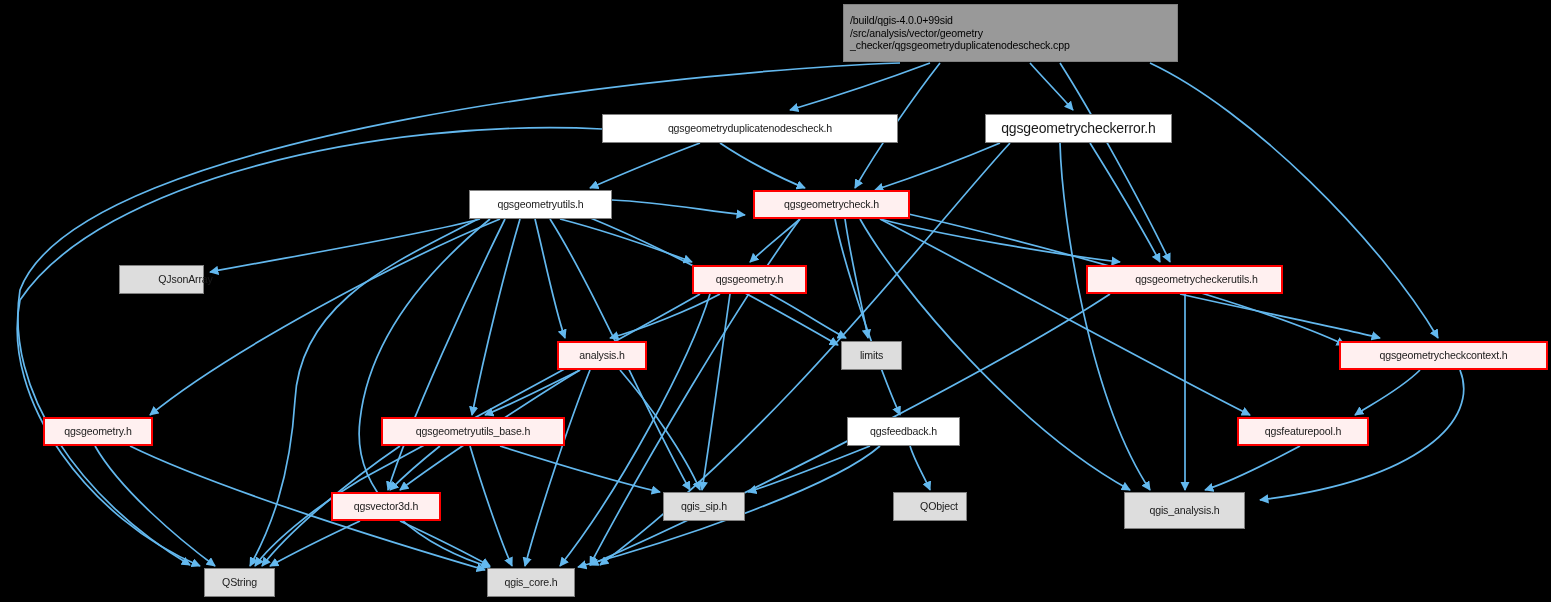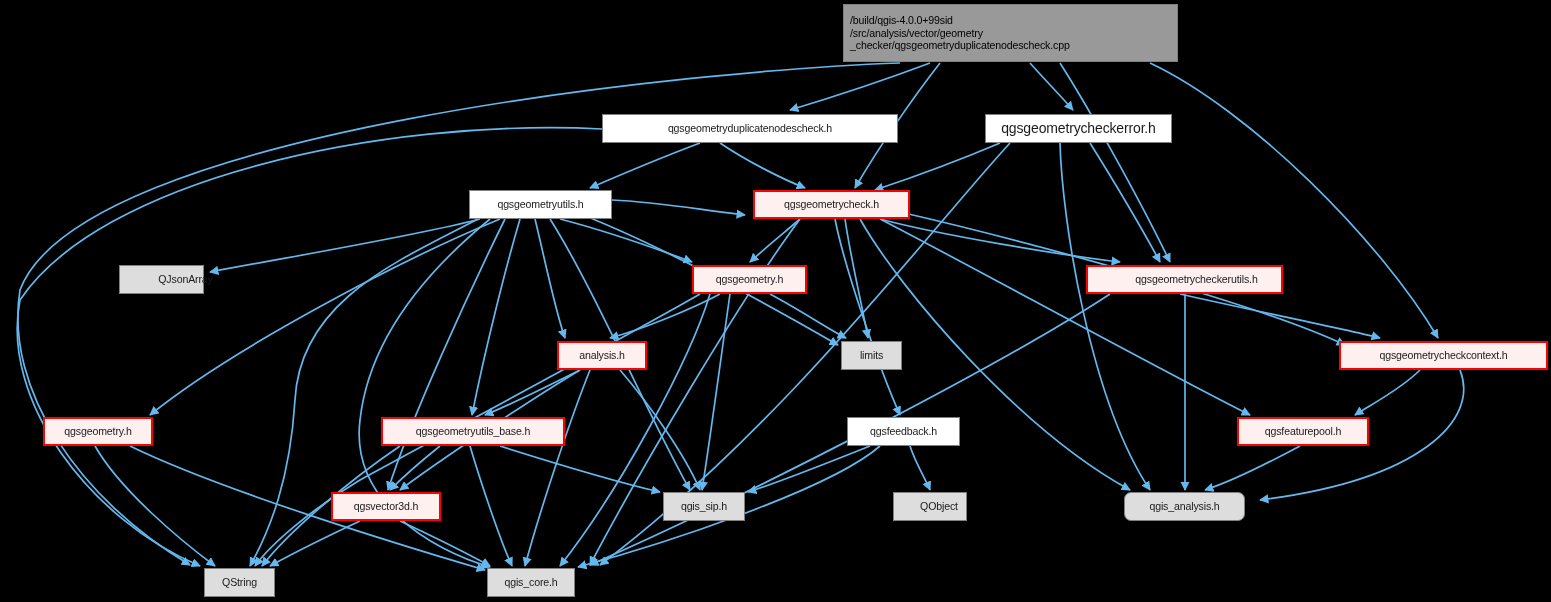--- a/index.html
+++ b/index.html
@@ -150,17 +150,17 @@
       <div class="node n-hl" style="left: 557px; top: 341px; width: 90px; height: 29px; font-size: 10.6px;"><span class="node-label">analysis.h</span></div>
       <div class="node n-sys" style="left: 841px; top: 341px; width: 61px; height: 29px; font-size: 10.6px;"><span class="node-label">limits</span></div>
       <div class="node n-hl" style="left: 1339px; top: 341px; width: 209px; height: 29px; font-size: 10.6px;"><span class="node-label">qgsgeometrycheckcontext.h</span></div>
       <div class="node n-hl" style="left: 43px; top: 417px; width: 110px; height: 29px; font-size: 10.6px;"><span class="node-label">qgsgeometry.h</span></div>
       <div class="node n-hl" style="left: 381px; top: 417px; width: 184px; height: 29px; font-size: 10.6px;"><span class="node-label">qgsgeometryutils_base.h</span></div>
       <div class="node n-plain" style="left: 847px; top: 417px; width: 113px; height: 29px; font-size: 10.6px;"><span class="node-label">qgsfeedback.h</span></div>
       <div class="node n-hl" style="left: 1237px; top: 417px; width: 132px; height: 29px; font-size: 10.6px;"><span class="node-label">qgsfeaturepool.h</span></div>
       <div class="node n-hl" style="left: 331px; top: 492px; width: 110px; height: 29px; font-size: 10.6px;"><span class="node-label">qgsvector3d.h</span></div>
       <div class="node n-sys" style="left: 663px; top: 492px; width: 82px; height: 29px; font-size: 10.6px;"><span class="node-label">qgis_sip.h</span></div>
       <div class="node n-sys" style="left: 893px; top: 492px; width: 74px; height: 29px; font-size: 10.6px; padding-left: 18px;"><span class="node-label">QObject</span></div>
-      <div class="node n-sys" style="left: 1124px; top: 492px; width: 121px; height: 29px; font-size: 10.6px; border-radius: 7px;"><span class="node-label">qgis_analysis.h</span></div>
+      <div class="node n-sys" style="left: 1124px; top: 492px; width: 121px; height: 37px; font-size: 10.6px;"><span class="node-label">qgis_analysis.h</span></div>
       <div class="node n-sys" style="left: 204px; top: 568px; width: 71px; height: 29px; font-size: 10.6px;"><span class="node-label">QString</span></div>
       <div class="node n-sys" style="left: 487px; top: 568px; width: 88px; height: 29px; font-size: 10.6px;"><span class="node-label">qgis_core.h</span></div>
     </div>
 </div>
 
 </body></html>

